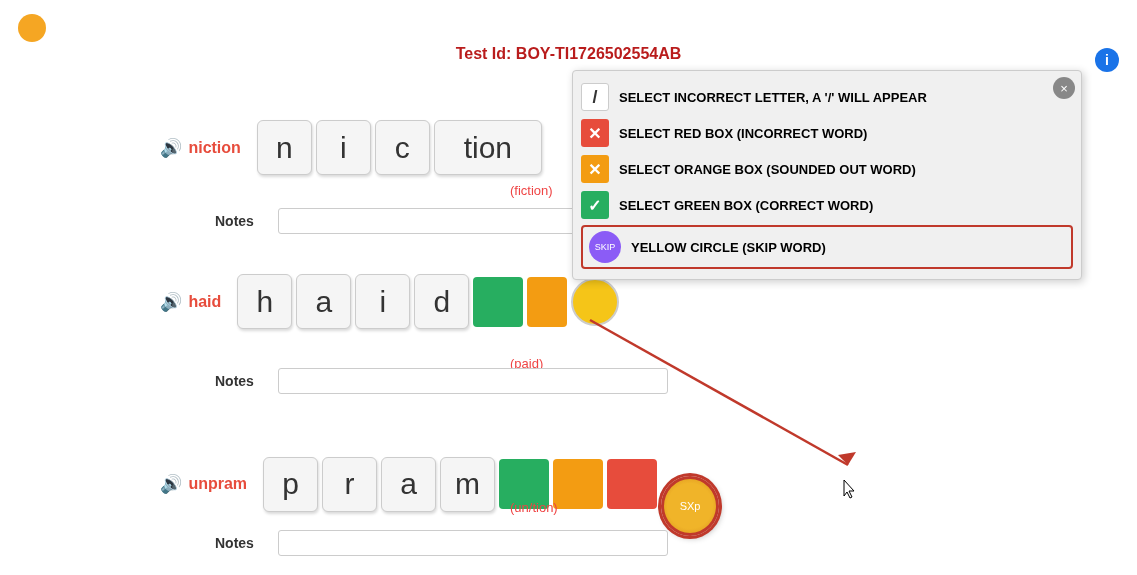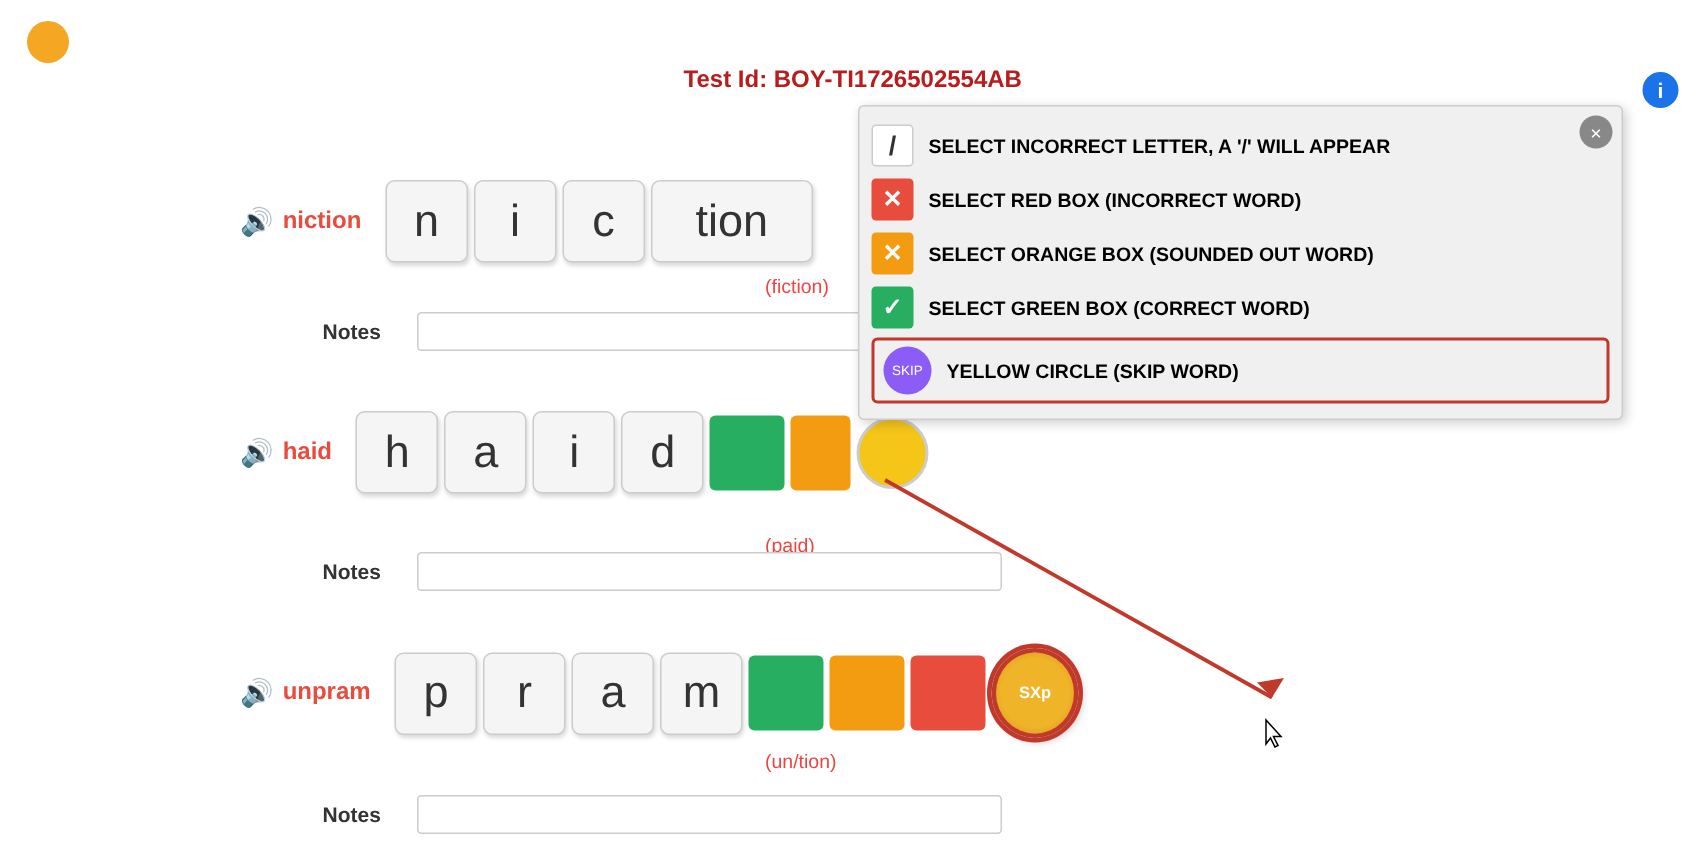--- a/index.html
+++ b/index.html
@@ -181,26 +181,27 @@
 
     
     .skip-circle-btn {
       width: 58px;
       height: 60px;
       background: radial-gradient(circle, #f0b429 60%, #d4891a 100%);
       border-radius: 50%;
       border: 3px solid #d4891a;
       color: #fff;
       font-size: 11px;
-      font-weight: bold;
+      font-weight: normal;
       cursor: pointer;
       display: flex;
       align-items: center;
       justify-content: center;
       box-shadow: 2px 2px 6px rgba(0,0,0,0.3);
+      margin-top: 44px;
     }
     .skip-circle-btn.highlighted {
       border: 3px solid #c0392b;
       box-shadow: 0 0 0 3px #c0392b, 2px 2px 6px rgba(0,0,0,0.3);
     }
 
     
     .hint-text {
       position: absolute;
       color: #ef4444;

